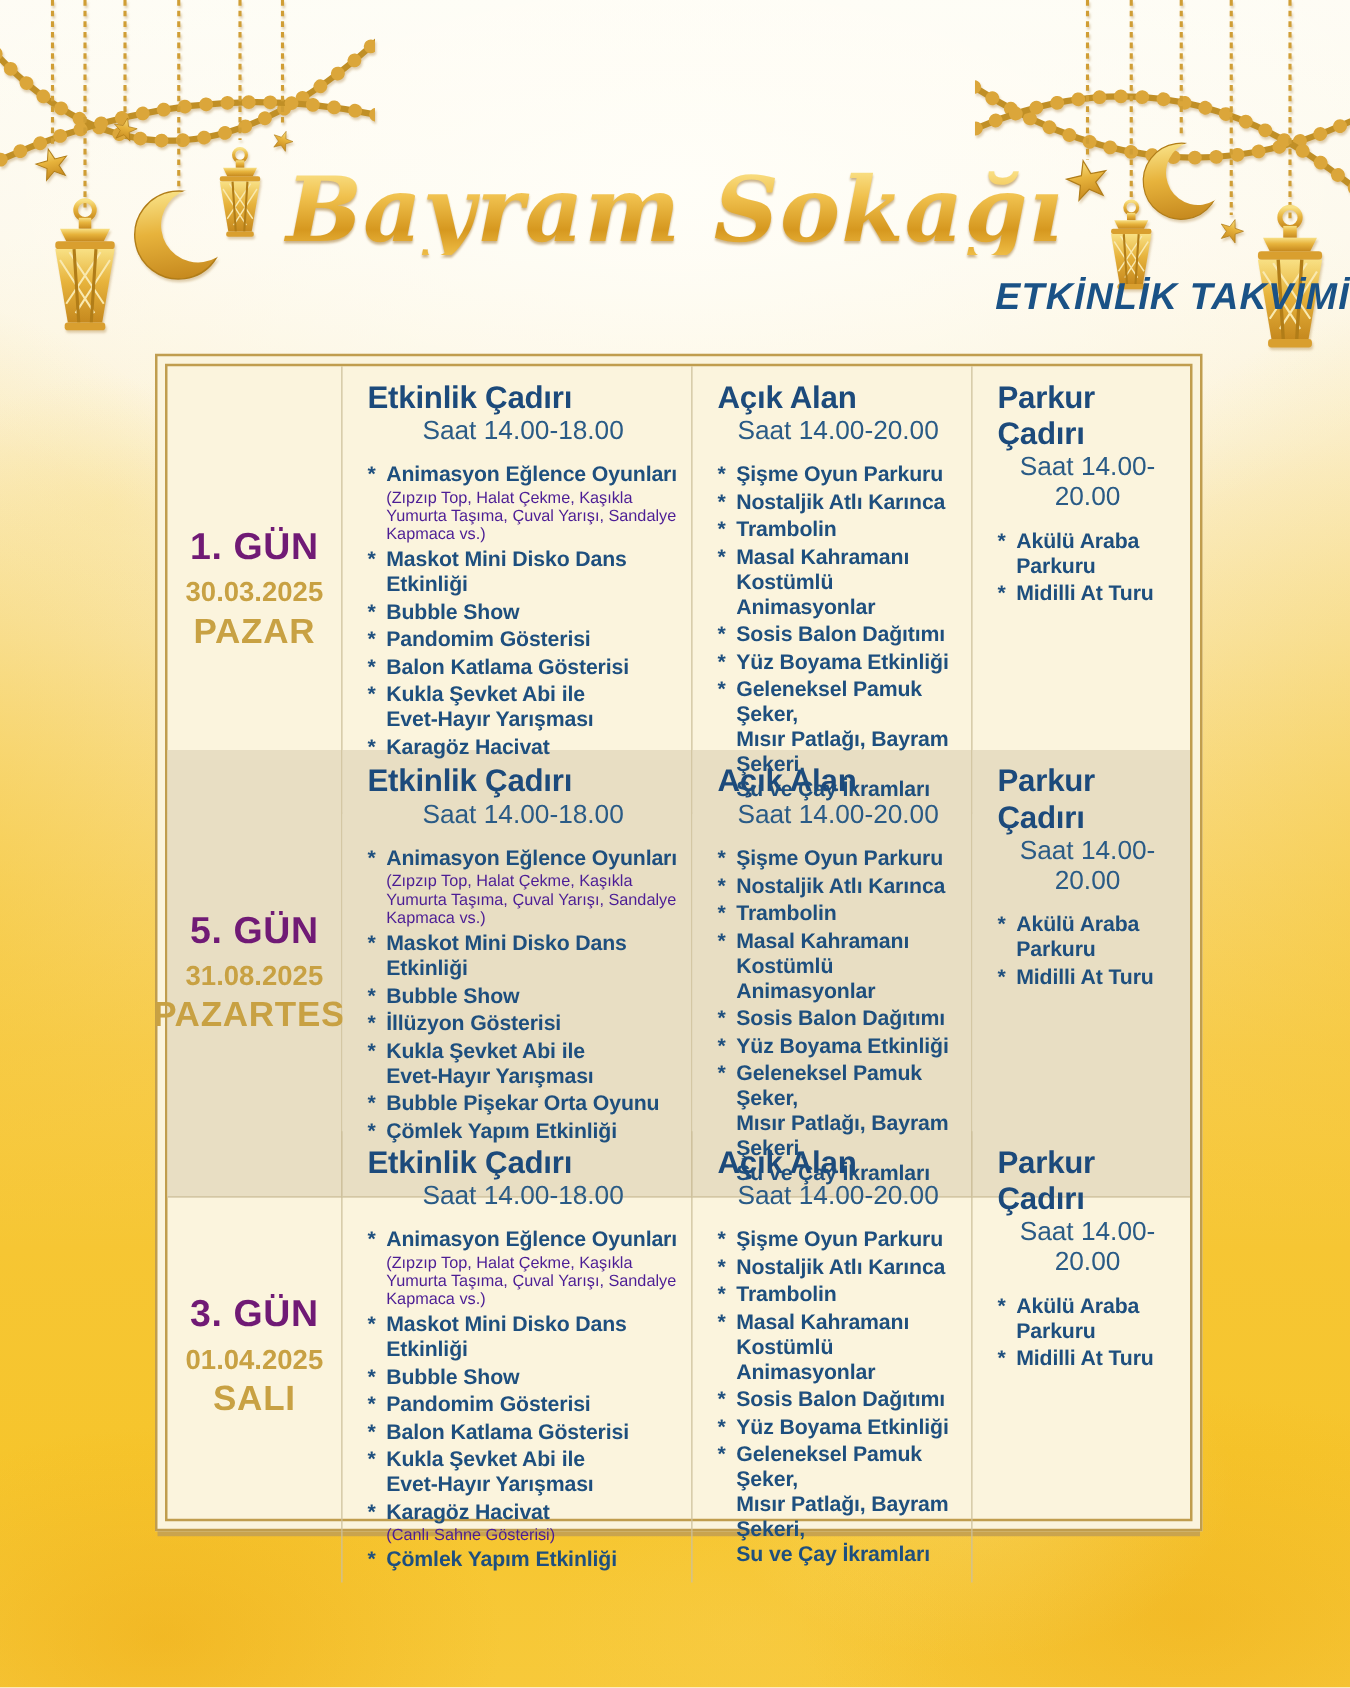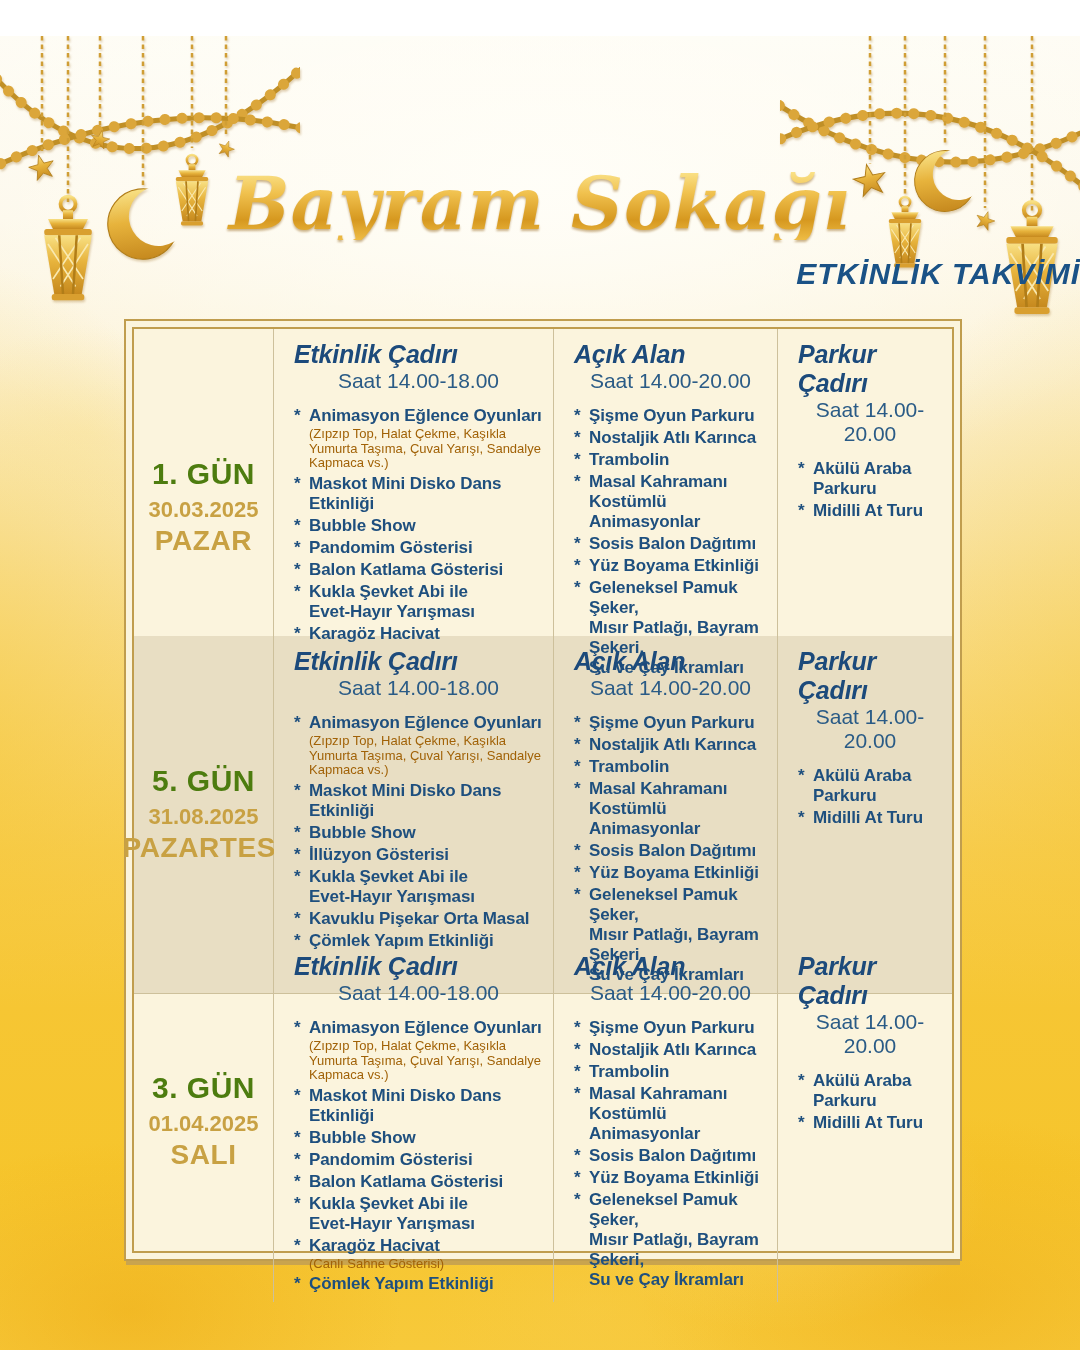--- a/index.html
+++ b/index.html
@@ -1,20 +1,20 @@
 <!DOCTYPE html>
 <html><head>
 <meta charset="utf-8">
 <style>
   html,body{margin:0;padding:0;}
   body{
     width:1080px;height:1350px;overflow:hidden;position:relative;
     font-family:"Liberation Sans",sans-serif;
   }
-  .poster{position:absolute;inset:0;margin-top:36px;}
+  .poster{position:absolute;inset:0;}
   .bg{
     position:absolute;inset:0;
     background:
       radial-gradient(420px 260px at 12% 97%, rgba(235,163,12,.42), transparent 65%),
       radial-gradient(480px 280px at 88% 96%, rgba(235,163,12,.36), transparent 65%),
       radial-gradient(520px 740px at -6% 55%, rgba(246,198,48,.55), transparent 68%),
       radial-gradient(520px 740px at 106% 55%, rgba(246,198,48,.50), transparent 68%),
       radial-gradient(940px 440px at 50% 11%, rgba(255,254,248,.95), rgba(255,254,248,0) 75%),
       linear-gradient(180deg,#fefcf4 0%,#fdf8ea 14%,#fbf1d4 26%,#f9e6ae 38%,#f8d97f 50%,#f7cd52 62%,#f6c634 74%,#f6c52c 86%,#f7c93a 100%);
   }
@@ -54,31 +54,31 @@
   }
   .day-row{display:grid;grid-template-columns:140px 280px 224px 174px;}
   .day-row:nth-child(1){height:307px;}
   .day-row:nth-child(2){height:305px;}
   .day-row:nth-child(3){height:310px;}
   .cell{box-sizing:border-box;border-right:1px solid #cdc09b;border-bottom:1px solid #cdc09b;}
   .cell:last-child{border-right:0;}
   .day-row:last-child .cell{border-bottom:0;}
   .day-row:nth-child(2) .cell{background:#e8dec3;}
   .day-cell{display:flex;flex-direction:column;align-items:center;justify-content:center;text-align:center;}
-  .day-label{font-size:30px;font-weight:800;color:#4d7c0f;letter-spacing:.5px;margin-bottom:5px;}
+  .day-label{font-size:30px;font-weight:800;color:#701a75;letter-spacing:.5px;margin-bottom:5px;}
   .day-date{font-size:22px;font-weight:700;color:#c8a143;line-height:1.25;}
   .day-weekday{font-size:28px;font-weight:700;color:#c8a143;letter-spacing:.6px;line-height:1.25;}
   .act-cell{padding:11px 10px 6px 20px;}
-  .col-heading{font-size:25px;font-weight:800;color:#1c4a7b;letter-spacing:-.2px;line-height:29px;font-style:italic;}
+  .col-heading{font-size:25px;font-weight:800;color:#1c4a7b;letter-spacing:-.2px;line-height:29px;}
   .col-hours{font-size:21px;font-weight:400;color:#2a5b86;line-height:24px;text-align:center;}
   .act-list{margin-top:13px;}
   .act-item{margin-bottom:2px;}
   .line{position:relative;padding-left:15px;font-size:17px;font-weight:700;color:#1e4f7e;line-height:20px;letter-spacing:-.1px;}
   .line .bullet{position:absolute;left:0;top:0;}
-  .act-note{padding-left:15px;font-size:13px;font-weight:400;color:#a16207;line-height:14.5px;margin:1px 0 3px;}
+  .act-note{padding-left:15px;font-size:13px;font-weight:400;color:#4c1d95;line-height:14.5px;margin:1px 0 3px;}
 </style>
 </head>
 <body>
 
 <div class="poster">
   <div class="bg"></div>
 
   <svg width="0" height="0" style="position:absolute" aria-hidden="true">
     <defs>
       <linearGradient id="gGold" x1="0" y1="0" x2="0" y2="1">
@@ -254,21 +254,21 @@
                 <div class="line"><span class="bullet">*</span><span>Bubble Show</span></div>
               </div>
               <div class="act-item">
                 <div class="line"><span class="bullet">*</span><span>İllüzyon Gösterisi</span></div>
               </div>
               <div class="act-item">
                 <div class="line"><span class="bullet">*</span><span>Kukla Şevket Abi ile</span></div>
                 <div class="line cont">Evet-Hayır Yarışması</div>
               </div>
               <div class="act-item">
-                <div class="line"><span class="bullet">*</span><span>Kavuklu Pişekar Orta Masal</span></div>
+                <div class="line"><span class="bullet">*</span><span>Bubble Pişekar Orta Oyunu</span></div>
               </div>
               <div class="act-item">
                 <div class="line"><span class="bullet">*</span><span>Çömlek Yapım Etkinliği</span></div>
               </div>
             </div>
   </div>
           <div class="cell act-cell">
     <div class="col-heading">Açık Alan</div>
     <div class="col-hours">Saat 14.00-20.00</div>
     <div class="act-list">

